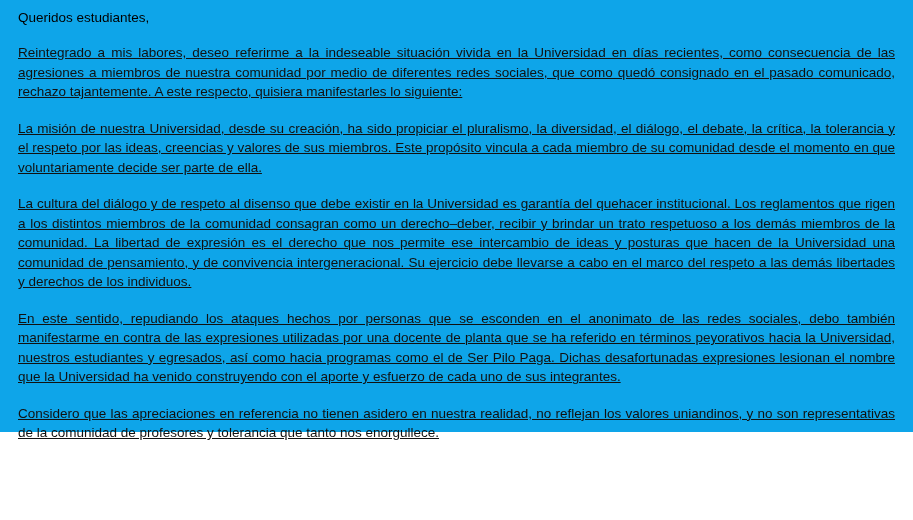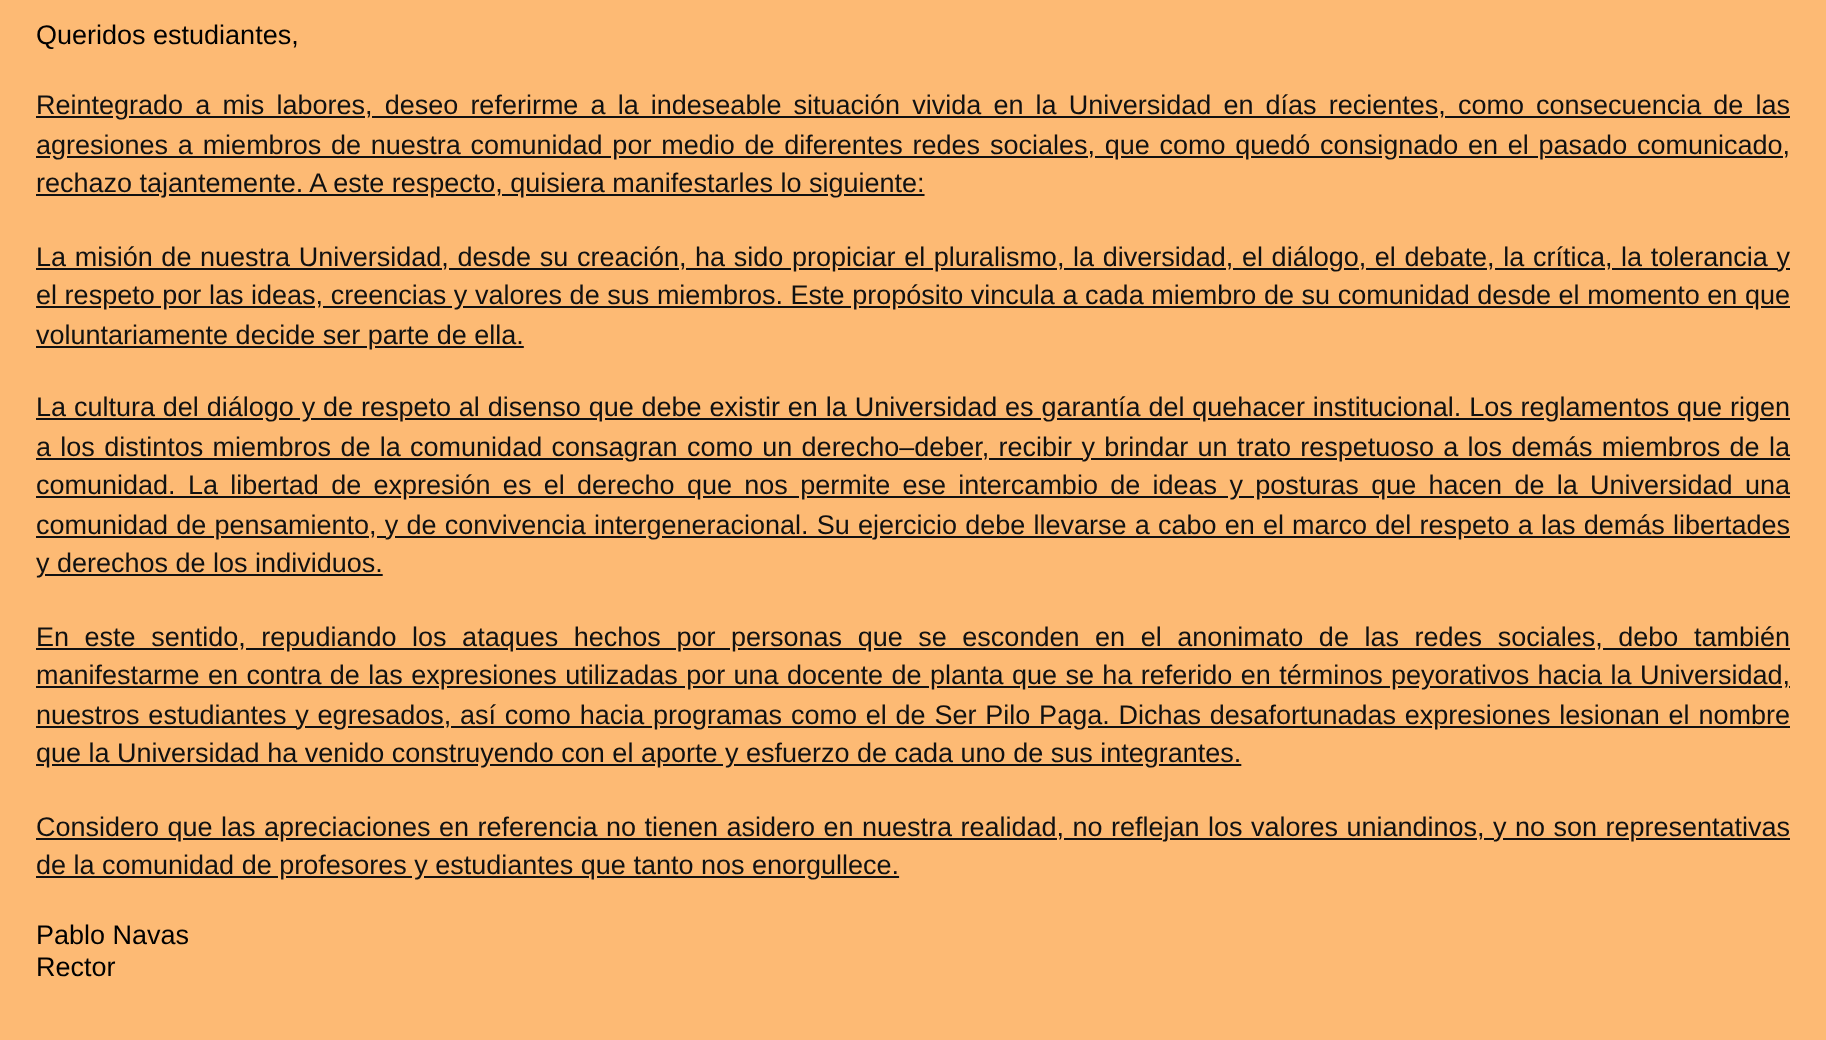--- a/index.html
+++ b/index.html
@@ -10,23 +10,23 @@
   body {
     width: 913px;
     height: 520px;
     overflow: hidden;
     font-family: "Liberation Sans", sans-serif;
     color: #000000;
   }
   .letter {
     box-sizing: border-box;
     width: 913px;
-    height: 520px;
+    height: 432px;
     padding: 9px 18px 0 18px;
-    background: #fdba74;
+    background: #0ea5e9;
   }
   .salutation {
     font-size: 13.5px;
     line-height: 17px;
     margin: 0 0 17px 0;
   }
   .para {
     font-size: 13.5px;
     line-height: 19.5px;
     text-align: justify;
@@ -47,20 +47,16 @@
 <body>
 
 <div class="letter">
 
   <p class="salutation">Queridos estudiantes,</p>
 
   <p class="para">Reintegrado a mis labores, deseo referirme a la indeseable situación vivida en la Universidad en días recientes, como consecuencia de las agresiones a miembros de nuestra comunidad por medio de diferentes redes sociales, que como quedó consignado en el pasado comunicado, rechazo tajantemente. A este respecto, quisiera manifestarles lo siguiente:</p>
   <p class="para">La misión de nuestra Universidad, desde su creación, ha sido propiciar el pluralismo, la diversidad, el diálogo, el debate, la crítica, la tolerancia y el respeto por las ideas, creencias y valores de sus miembros. Este propósito vincula a cada miembro de su comunidad desde el momento en que voluntariamente decide ser parte de ella.</p>
   <p class="para">La cultura del diálogo y de respeto al disenso que debe existir en la Universidad es garantía del quehacer institucional. Los reglamentos que rigen a los distintos miembros de la comunidad consagran como un derecho–deber, recibir y brindar un trato respetuoso a los demás miembros de la comunidad.  La libertad de expresión es el derecho que nos permite ese intercambio de ideas y posturas que hacen de la Universidad una comunidad de pensamiento, y de convivencia intergeneracional. Su ejercicio debe llevarse a cabo en el marco del respeto a las demás libertades y derechos de los individuos.</p>
   <p class="para">En este sentido, repudiando los ataques hechos por personas que se esconden en el anonimato de las redes sociales, debo también manifestarme en contra de las expresiones utilizadas por una docente de planta que se ha referido en términos peyorativos hacia la Universidad, nuestros estudiantes y egresados, así como hacia programas como el de Ser Pilo Paga. Dichas desafortunadas expresiones lesionan el nombre que la Universidad ha venido construyendo con el aporte y esfuerzo de cada uno de sus integrantes.</p>
-  <p class="para">Considero que las apreciaciones en referencia no tienen asidero en nuestra realidad, no reflejan los valores uniandinos, y no son representativas de la comunidad de profesores y estudiantes que tanto nos enorgullece.</p>
+  <p class="para">Considero que las apreciaciones en referencia no tienen asidero en nuestra realidad, no reflejan los valores uniandinos, y no son representativas de la comunidad de profesores y tolerancia que tanto nos enorgullece.</p>
 
-  <div class="signature">
-    <div>Pablo Navas</div>
-    <div>Rector</div>
-  </div>
 
 </div>
 
 </body></html>

